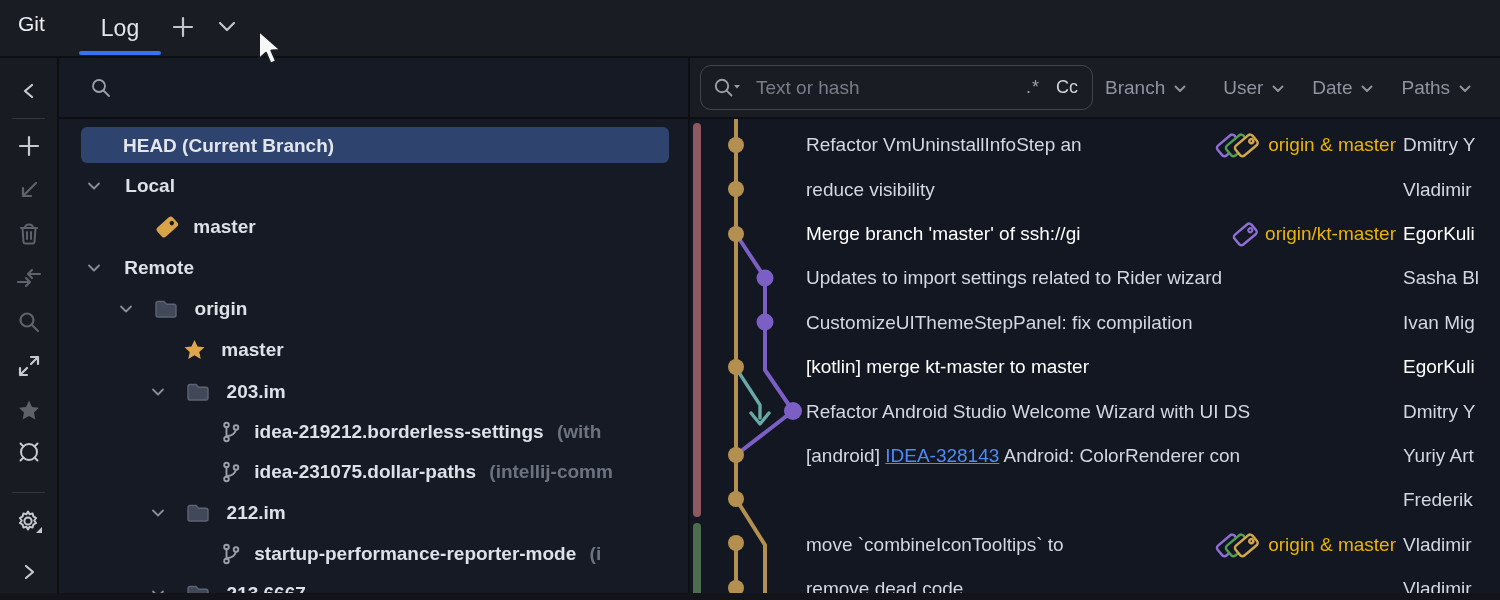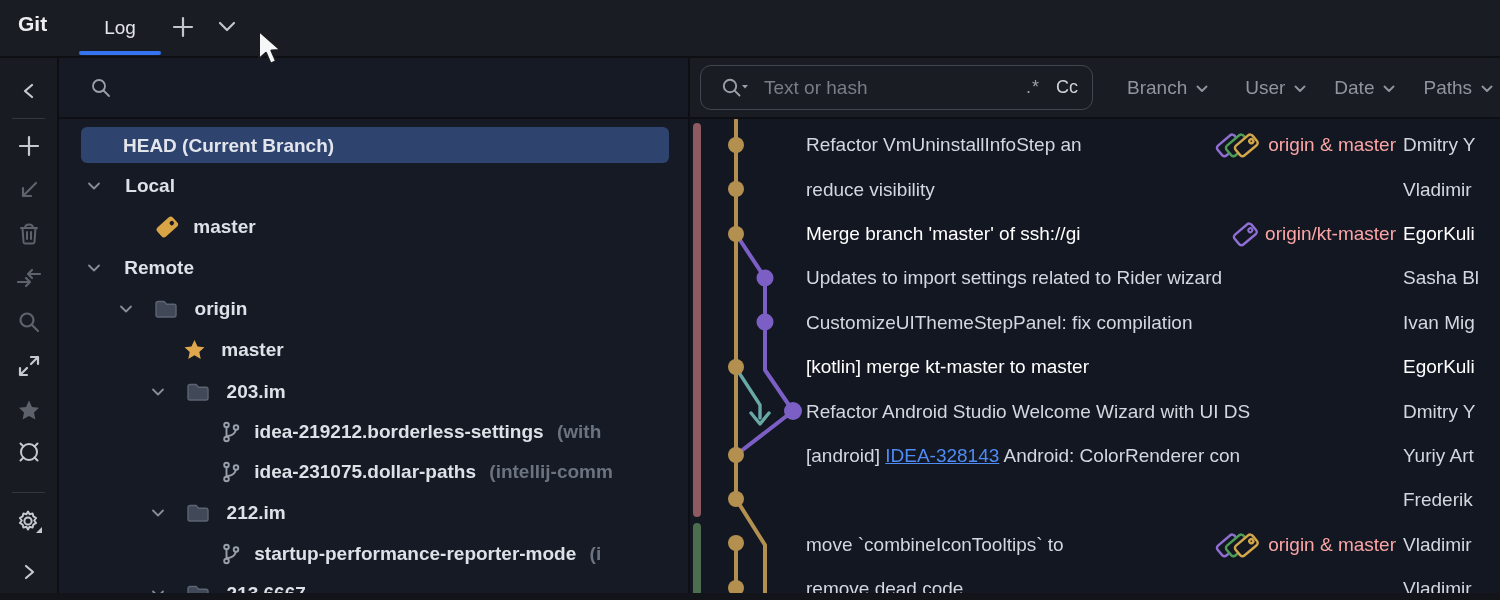--- a/index.html
+++ b/index.html
@@ -2,23 +2,23 @@
 <html><head>
 <meta charset="utf-8">
 <style>
   html,body{margin:0;padding:0;background:#101114;}
   body{width:1500px;height:600px;overflow:hidden;font-family:"Liberation Sans",sans-serif;
        -webkit-font-smoothing:antialiased;}
   #app{position:relative;width:1500px;height:600px;background:#131722;overflow:hidden;}
 
   
   #topbar{position:absolute;left:0;top:0;width:1500px;height:57px;background:#1a1c23;}
-  #topbar .app-label{position:absolute;left:18px;top:12px;font-size:21px;font-weight:bold;color:#eceef2;}
+  #topbar .app-label{position:absolute;left:18px;top:12px;font-size:21px;font-weight:normal;color:#eceef2;}
   #tab-log{position:absolute;left:79px;top:0;width:82px;height:56px;text-align:center;line-height:56px;
-           font-size:19px;color:#e3e6ea;cursor:default;}
+           font-size:23px;color:#e3e6ea;cursor:default;}
   #tab-underline{position:absolute;left:79px;top:51px;width:82px;height:4px;background:#3574f0;border-radius:2px;}
   .topbar-icon{position:absolute;top:14px;}
   #topbar-sep{position:absolute;left:0;top:56px;width:1500px;height:2px;background:#0d0f13;}
 
   
   #left-toolbar{position:absolute;left:0;top:58px;width:57px;height:542px;background:#191b22;}
   #lt-sep{position:absolute;left:57px;top:58px;width:2px;height:542px;background:#0d0f13;}
   .lt-icon{position:absolute;left:50%;transform:translate(-50%,-50%);}
   .lt-hr{position:absolute;left:12px;width:33px;height:1px;background:#33363d;}
 
@@ -33,38 +33,38 @@
   .trow .lbl{vertical-align:middle;}
   .trow .sfx{vertical-align:middle;color:#6c7380;margin-left:8px;}
   #head-sel{position:absolute;left:22px;top:0;width:588px;height:36px;background:#2e436e;border-radius:6px;}
   #head-lbl{position:relative;margin-left:64px;color:#e2e6ec;}
 
   
   #panel-vsep{position:absolute;left:688px;top:58px;width:2px;height:542px;background:#0d0f13;}
   #log{position:absolute;left:690px;top:58px;width:810px;height:542px;background:#131722;overflow:hidden;}
   #log-header{position:absolute;left:0;top:0;width:100%;height:59px;background:#1a1c23;display:flex;align-items:center;}
   #search-box{margin-left:10px;width:393px;height:45px;border:1.5px solid #43464e;border-radius:11px;
-              display:flex;align-items:center;box-sizing:border-box;background:#1a1c23;padding-left:8px;}
+              display:flex;align-items:center;box-sizing:border-box;background:#1a1c23;}
   #search-box svg{margin-left:11px;}
   #search-placeholder{margin-left:14px;font-size:19px;color:#787d87;flex:1;}
   #regex-toggle{font-size:18px;color:#9ba0a8;margin-right:16px;letter-spacing:1px;}
   #case-toggle{font-size:18px;color:#ced2d9;margin-right:14px;}
   .filter{display:flex;align-items:center;font-size:19px;color:#8f949e;white-space:nowrap;}
   .filter svg{margin-left:8px;margin-top:3px;}
-  #filter-branch{margin-left:34px;}
+  #filter-branch{margin-left:12px;}
   #filter-user{margin-left:36px;}
   #filter-date{margin-left:27px;}
   #filter-paths{margin-left:27px;}
 
   #commits{position:absolute;left:0;top:65px;width:810px;height:477px;}
   .crow{display:flex;align-items:center;height:44.4px;font-size:19px;color:#d3d7df;white-space:nowrap;}
   .crow .gspace{width:116px;flex:0 0 116px;}
   .crow .msg{flex:0 1 auto;min-width:0;overflow:hidden;}
   .crow .refs{margin-left:auto;display:flex;align-items:center;flex:0 0 auto;padding-right:7px;}
-  .crow .refs .ref-label{color:#fca5a5;margin-left:7px;}
+  .crow .refs .ref-label{color:#eab308;margin-left:7px;}
   .crow .author{flex:0 0 97px;width:97px;overflow:hidden;}
   .crow.dim .msg,.crow.dim .author{color:#ffffff;}
   .issue-link{color:#4e8bf5;text-decoration:underline;}
 
   #graph-svg{position:absolute;left:0;top:60px;pointer-events:none;}
   #bottom-band{position:absolute;left:0;top:593px;width:1500px;height:7px;background:#121419;}
 
   
   #cursor{position:absolute;left:256px;top:30px;}
 </style>

